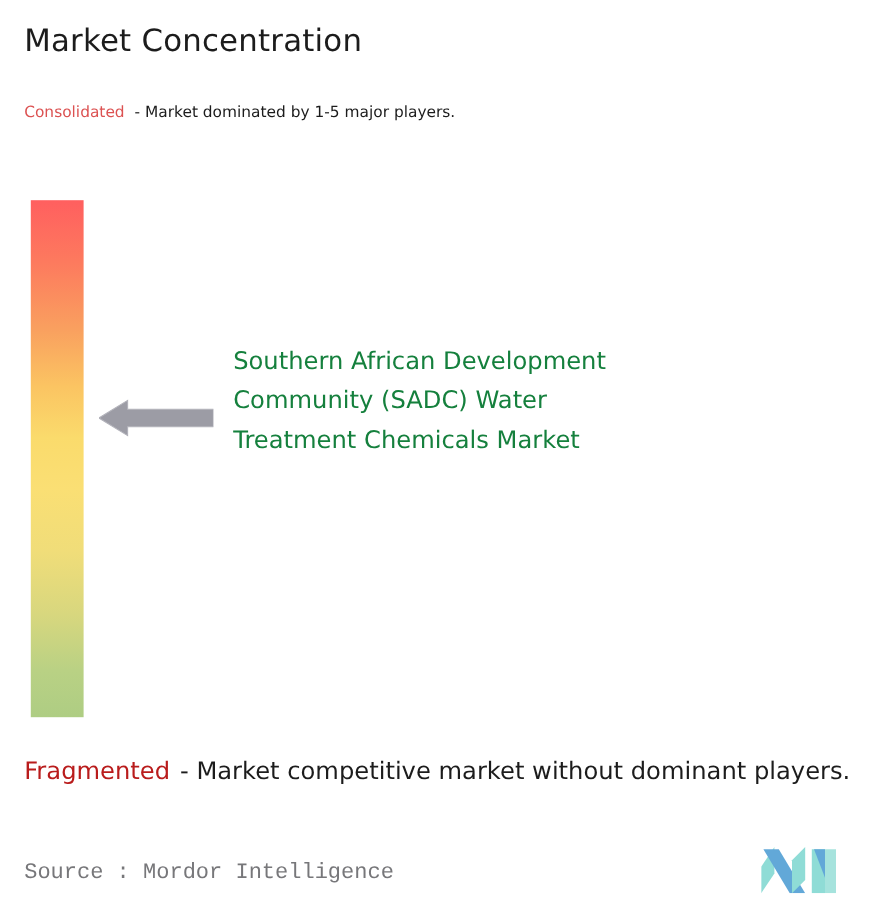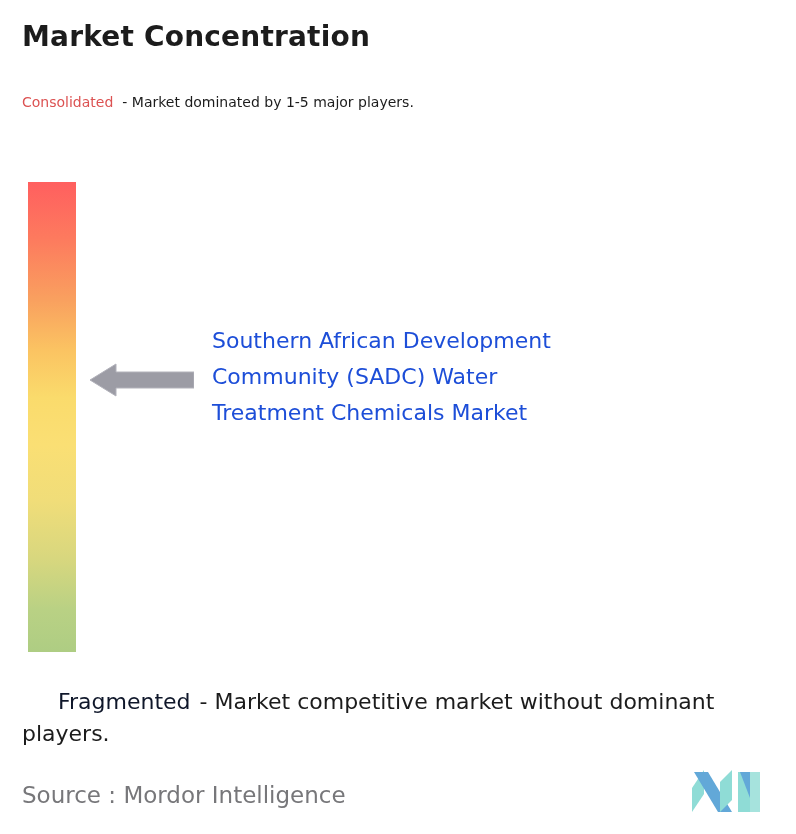--- a/index.html
+++ b/index.html
@@ -22,21 +22,21 @@
     inset: 0;
     background: #ffffff;
   }
 
   
   .title {
     position: absolute;
     left: 22px;
     top: 20px;
     font-size: 28px;
-    font-weight: 700;
+    font-weight: 400;
     letter-spacing: 0.2px;
     color: #1c1c1c;
     white-space: nowrap;
   }
 
   
   .caption-top {
     position: absolute;
     left: 22px;
     top: 86px;
@@ -81,50 +81,50 @@
     left: 90px;
     top: 362px;
     width: 104px;
     height: 36px;
   }
 
   
   .center-label {
     position: absolute;
     left: 212px;
-    top: 323px;
+    top: 311px;
     width: 400px;
     font-size: 22px;
     line-height: 36px;
-    color: #1d4ed8;
+    color: #15803d;
   }
 
   
   .caption-bottom {
     position: absolute;
     left: 22px;
     top: 686px;
     width: 765px;
     font-size: 22px;
     line-height: 32px;
     color: #1c1c1c;
   }
   .kw-fragmented {
-    color: #0f172a;
-    margin-left: 36px;
+    color: #b91c1c;
   }
 
   
   .source {
     position: absolute;
     left: 22px;
     top: 782px;
-    font-size: 23px;
+    font-size: 20px;
     color: #77777a;
     white-space: nowrap;
+    font-family: Liberation Mono, monospace;
   }
 
   
   .logo {
     position: absolute;
     left: 692px;
     top: 770px;
     width: 68px;
     height: 42px;
   }

